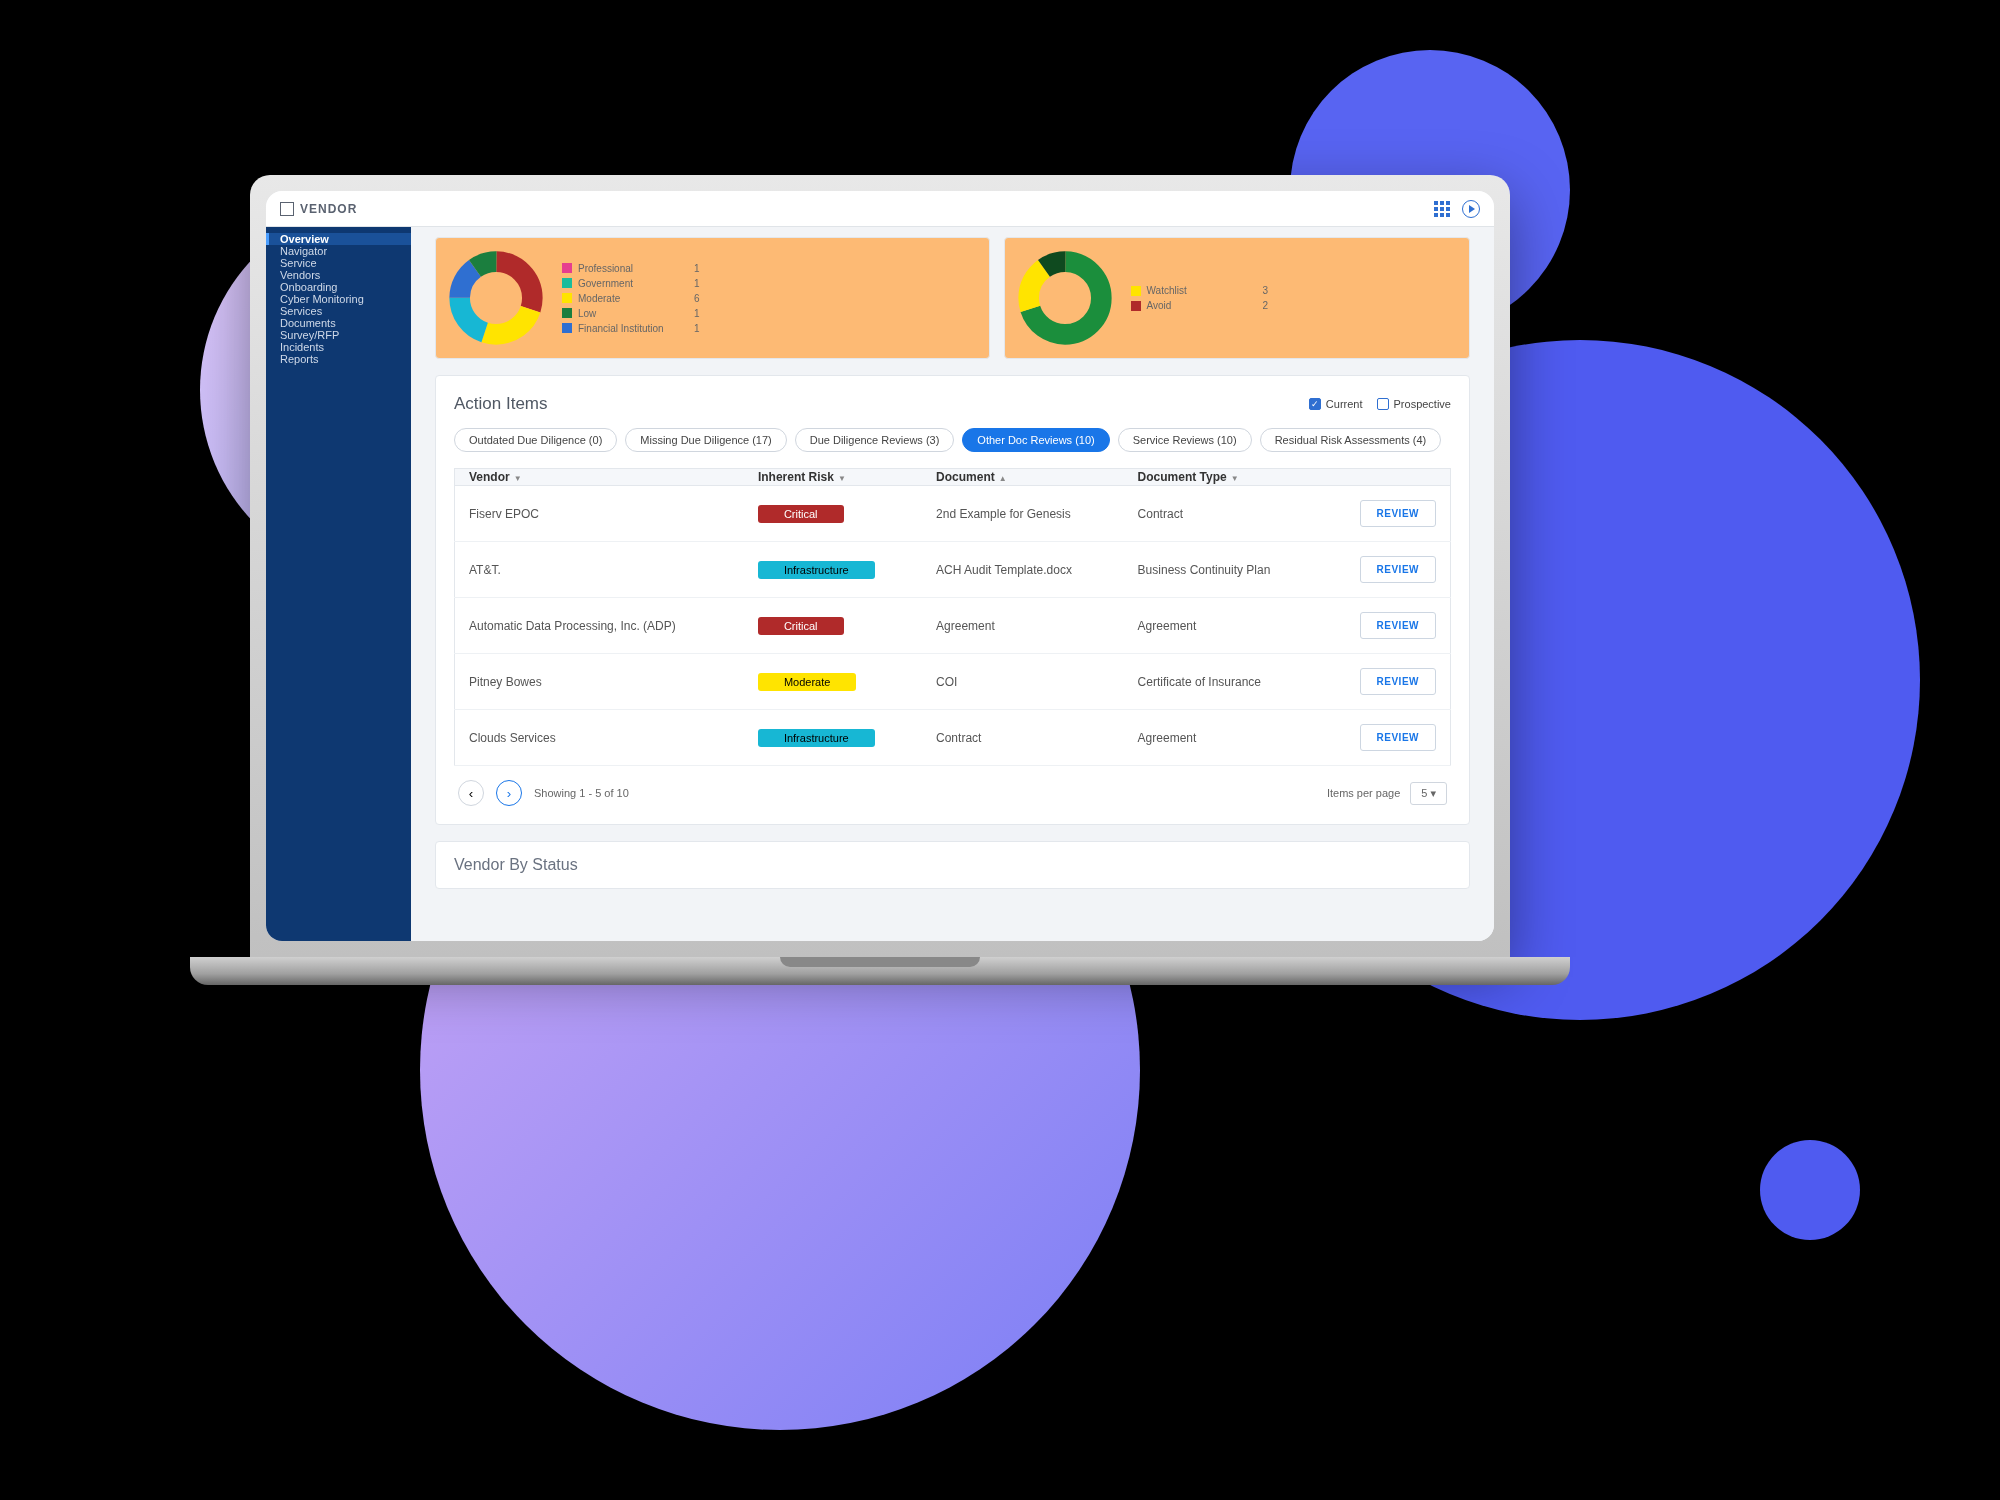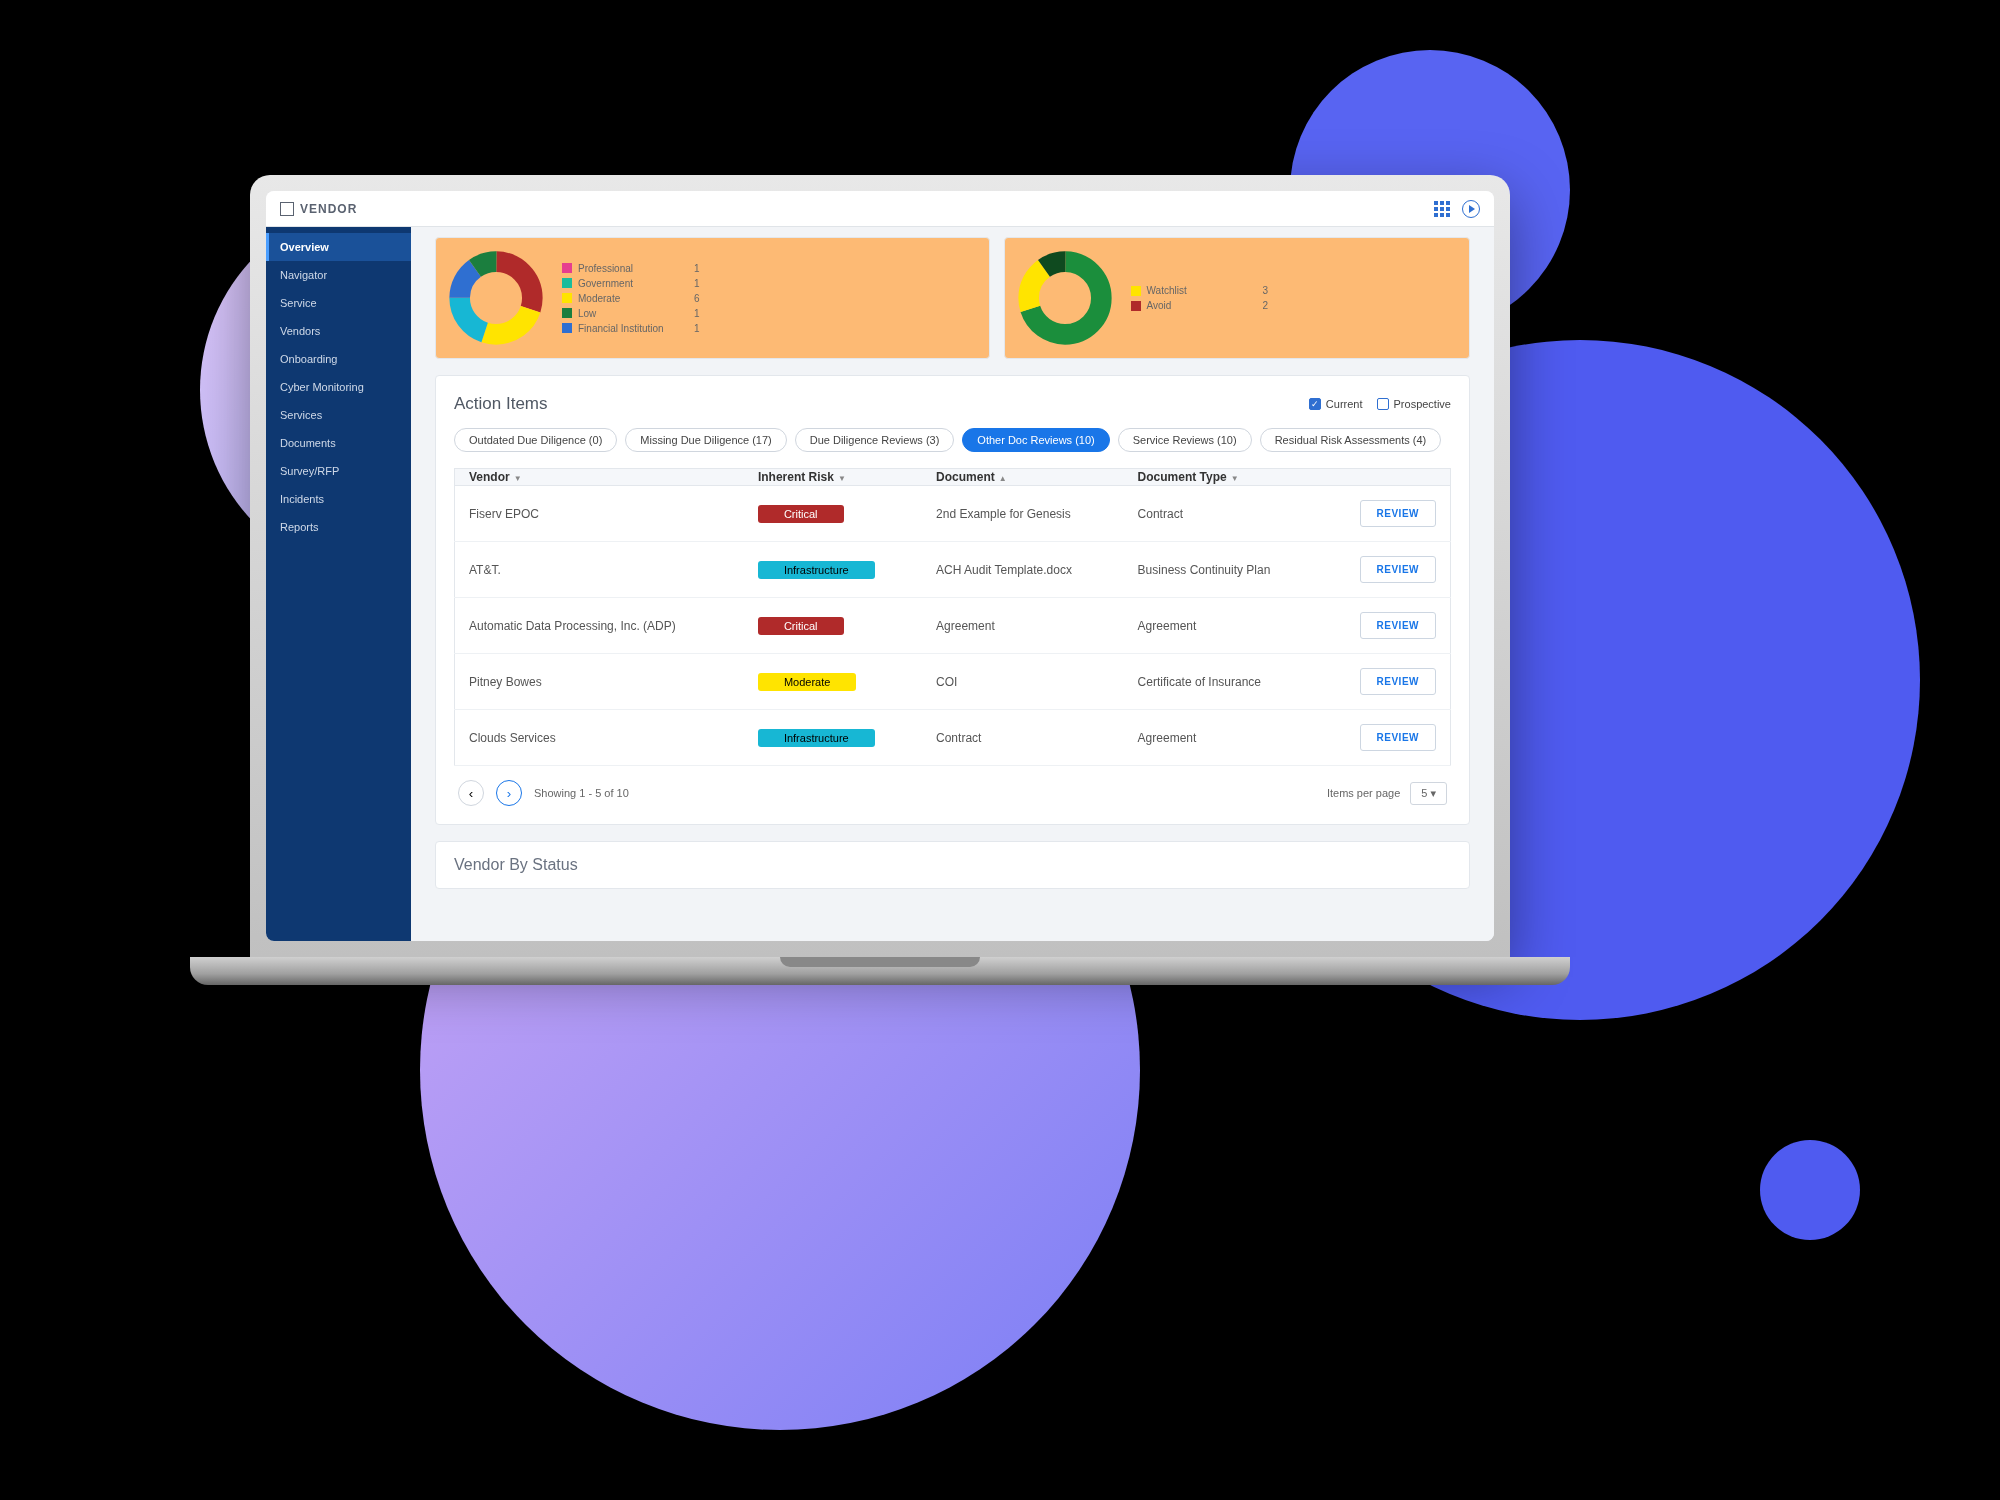--- a/index.html
+++ b/index.html
@@ -9,39 +9,39 @@
 .bg-circle { position: absolute; border-radius: 50%; }
 .circle-1 { width: 280px; height: 280px; background: #5864f2; top: 50px; right: 430px; }
 .circle-2 { width: 680px; height: 680px; background: #4f5bf0; top: 340px; right: 80px; }
 .circle-3 { width: 100px; height: 100px; background: #4f5bf0; bottom: 260px; right: 140px; }
 .circle-4 { width: 720px; height: 720px; background: linear-gradient(135deg, #c9a6f5, #7b7ef5); bottom: 70px; left: 420px; }
 .circle-5 { width: 380px; height: 380px; background: linear-gradient(135deg, #dcc5f8, #aeb0f8); top: 200px; left: 200px; }
 
 
 .laptop { position: absolute; top: 175px; left: 250px; width: 1260px; }
 .screen-frame { background: linear-gradient(180deg, #e8e8e8, #c0c0c0); border-radius: 20px 20px 0 0; padding: 16px; box-shadow: 0 20px 60px rgba(0,0,0,0.4); }
-.screen { background: #f2f4f7; border-radius: 8px; overflow: hidden; height: 750px; display: flex; flex-direction: column; }
+.screen { background: #f2f4f7; border-radius: 16px; overflow: hidden; height: 750px; display: flex; flex-direction: column; }
 .laptop-base { height: 28px; background: linear-gradient(180deg, #d0d0d0, #a0a0a0 60%, #666 100%); border-radius: 0 0 18px 18px; margin: 0 -60px; position: relative; }
 .laptop-base::before { content: ''; position: absolute; top: 0; left: 50%; transform: translateX(-50%); width: 200px; height: 10px; background: #888; border-radius: 0 0 12px 12px; }
 
 
 .topbar { height: 36px; background: #fff; border-bottom: 1px solid #e0e4e8; display: flex; align-items: center; padding: 0 14px; justify-content: space-between; }
 .brand { display: flex; align-items: center; gap: 6px; color: #5a6270; font-size: 12px; font-weight: 600; letter-spacing: 1px; }
 .brand-icon { width: 14px; height: 14px; border: 1.5px solid #5a6270; }
 .topbar-right { display: flex; align-items: center; gap: 12px; }
 .grid-icon { display: grid; grid-template-columns: repeat(3, 4px); grid-template-rows: repeat(3, 4px); gap: 2px; }
 .grid-icon span { background: #2f6fd1; width: 4px; height: 4px; }
 .play-icon { width: 18px; height: 18px; border: 1.5px solid #2f6fd1; border-radius: 50%; display: flex; align-items: center; justify-content: center; }
 .play-icon::after { content: ''; border-left: 6px solid #2f6fd1; border-top: 4px solid transparent; border-bottom: 4px solid transparent; margin-left: 2px; }
 
 .app-body { flex: 1; display: flex; overflow: hidden; }
 
 
 .sidebar { width: 145px; background: #0e3871; color: #cfd9e8; font-size: 11px; padding-top: 6px; }
-.sidebar-item { padding: 8px 14px; cursor: pointer; }
+.sidebar-item { padding: 0 14px; cursor: pointer; }
 .sidebar-item.active { background: #1a5199; color: #fff; font-weight: 600; border-left: 3px solid #4a9eff; padding-left: 11px; }
 
 
 .main { flex: 1; overflow-y: auto; padding: 10px 24px; background: #f2f4f7; }
 
 
 .card-row { display: flex; gap: 14px; margin-bottom: 16px; }
 .kpi-card { background: #fdba74; border: 1px solid #e3e7ec; border-radius: 4px; flex: 1; padding: 12px; display: flex; align-items: center; gap: 18px; min-height: 120px; }
 .donut { width: 96px; height: 96px; }
 .legend { font-size: 10px; color: #666; }

